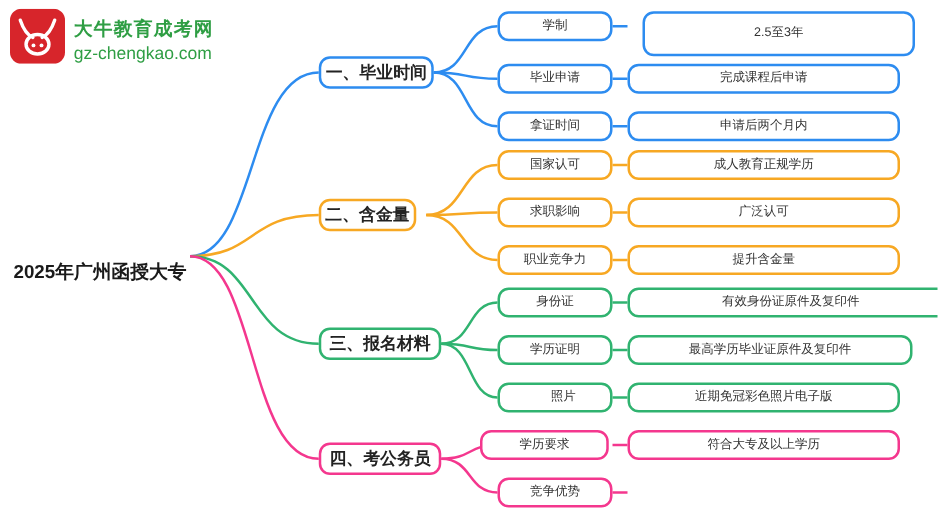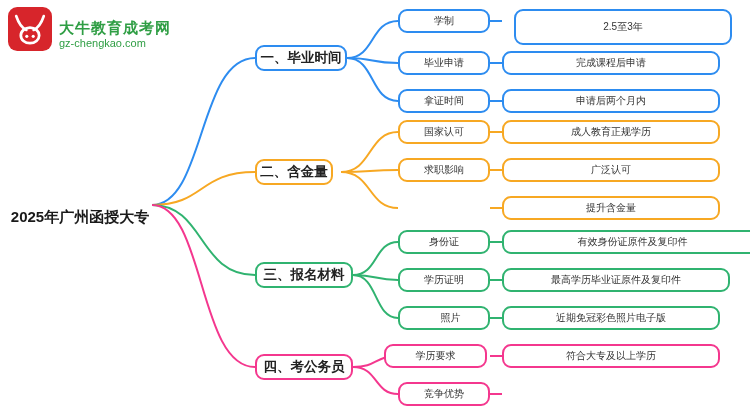--- a/index.html
+++ b/index.html
@@ -18,21 +18,21 @@
   .branch{font-weight:700;font-size:13.5px;color:#222;}
   .root{
     position:absolute;left:6px;top:192px;width:148px;height:26px;
     display:flex;align-items:center;justify-content:center;
     font-size:15px;font-weight:700;color:#1a1a1a;white-space:nowrap;margin-top:12px;
   }
   .logo{position:absolute;left:8px;top:7px;display:flex;align-items:flex-end;gap:7px;}
   .logo-icon{width:44px;height:44px;display:block;}
   .logo-text{display:flex;flex-direction:column;line-height:1.25;}
   .logo-text .name{color:#2f9e44;font-weight:700;font-size:15px;letter-spacing:1px;}
-  .logo-text .url{color:#2f9e44;font-size:11px;}
+  .logo-text .url{color:#2f9e44;font-size:14px;}
 </style>
 </head>
 <body>
 
 <div class="canvas">
 
   <svg class="links" viewBox="0 0 750 410">
     <g stroke="#2d8cf0">
       <path d="M152,205 C205,205 198,58 255,58"></path>
       <path d="M347,58 C375,58 370,21 398,21"></path>
@@ -91,20 +91,21 @@
   <div class="node" style="left: 398px; top: 51px; width: 92px; height: 24px; border-color: rgb(45, 140, 240);">毕业申请</div>
   <div class="node" style="left: 502px; top: 51px; width: 218px; height: 24px; border-color: rgb(45, 140, 240);">完成课程后申请</div>
   <div class="node" style="left: 398px; top: 89px; width: 92px; height: 24px; border-color: rgb(45, 140, 240);">拿证时间</div>
   <div class="node" style="left: 502px; top: 89px; width: 218px; height: 24px; border-color: rgb(45, 140, 240);">申请后两个月内</div>
 
   <div class="node branch" style="left: 255px; top: 159px; width: 78px; height: 26px; border-color: rgb(247, 168, 35);">二、含金量</div>
   <div class="node" style="left: 398px; top: 120px; width: 92px; height: 24px; border-color: rgb(247, 168, 35);">国家认可</div>
   <div class="node" style="left: 502px; top: 120px; width: 218px; height: 24px; border-color: rgb(247, 168, 35);">成人教育正规学历</div>
   <div class="node" style="left: 398px; top: 158px; width: 92px; height: 24px; border-color: rgb(247, 168, 35);">求职影响</div>
   <div class="node" style="left: 502px; top: 158px; width: 218px; height: 24px; border-color: rgb(247, 168, 35);">广泛认可</div>
+  <div class="node" style="left: 398px; top: 196px; width: 92px; height: 24px; border-color: rgb(247, 168, 35);">职业竞争力</div>
   <div class="node" style="left: 502px; top: 196px; width: 218px; height: 24px; border-color: rgb(247, 168, 35);">提升含金量</div>
 
   <div class="node branch" style="left: 255px; top: 262px; width: 98px; height: 26px; border-color: rgb(48, 179, 112);">三、报名材料</div>
   <div class="node" style="left: 398px; top: 230px; width: 92px; height: 24px; border-color: rgb(48, 179, 112); text-align: right;">身份证</div>
   <div class="node" style="left: 502px; top: 230px; width: 261px; height: 24px; border-color: rgb(48, 179, 112);">有效身份证原件及复印件</div>
   <div class="node" style="left: 398px; top: 268px; width: 92px; height: 24px; border-color: rgb(48, 179, 112);">学历证明</div>
   <div class="node" style="left: 502px; top: 268px; width: 228px; height: 24px; border-color: rgb(48, 179, 112);">最高学历毕业证原件及复印件</div>
   <div class="node" style="left: 398px; top: 306px; width: 92px; height: 24px; border-color: rgb(48, 179, 112); padding-left: 13px;">照片</div>
   <div class="node" style="left: 502px; top: 306px; width: 218px; height: 24px; border-color: rgb(48, 179, 112);">近期免冠彩色照片电子版</div>
 

